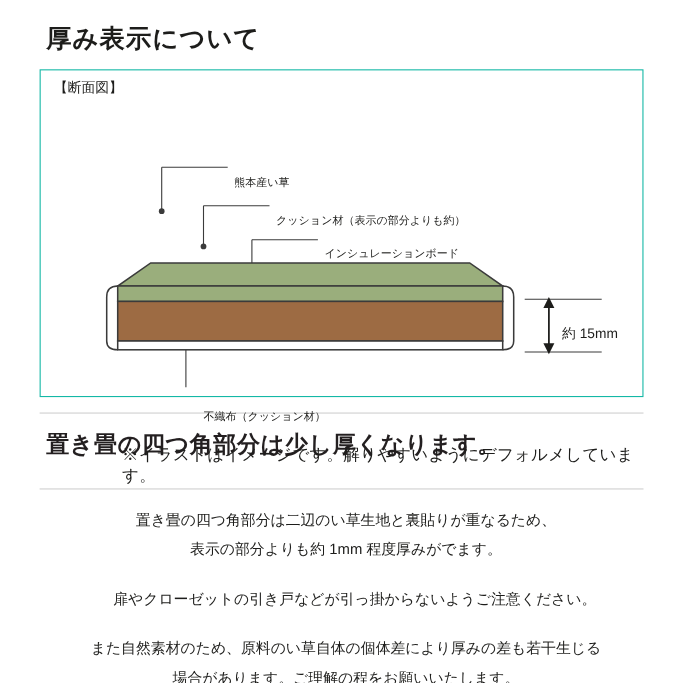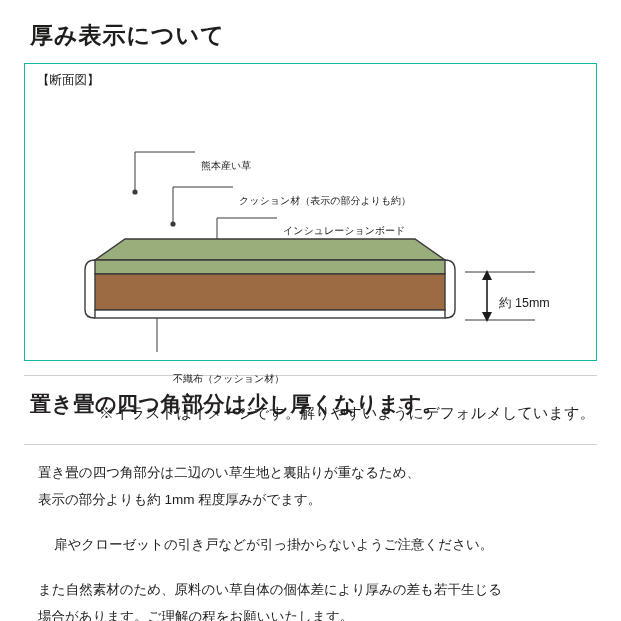--- a/index.html
+++ b/index.html
@@ -12,21 +12,21 @@
     height: 621px;
     font-family: "Liberation Sans", sans-serif;
     color: #231f20;
     overflow: hidden;
   }
   .page {
     position: relative;
     width: 621px;
     height: 621px;
     box-sizing: border-box;
-    padding: 0 24px;
+    padding: 0 36px;
     background: #ffffff;
   }
 
   
   .section-title {
     font-size: 23px;
     font-weight: bold;
     letter-spacing: 1px;
     padding-top: 20px;
     padding-bottom: 12px;
@@ -90,20 +90,21 @@
     padding: 14px 0 12px 6px;
   }
   .body-text {
     padding: 14px 6px 0 14px;
     font-size: 13.5px;
     line-height: 2.0;
     color: #1d1d1b;
   }
   .body-text p {
     margin: 0 0 18px 0;
+    text-align: center;
   }
 </style>
 </head>
 <body>
 
 <div class="page">
 
   <div class="section-title">厚み表示について</div>
 
   <div class="diagram-box">

